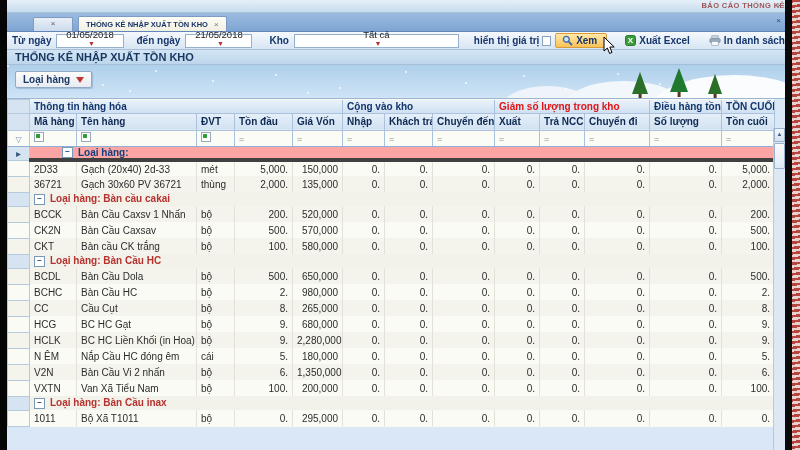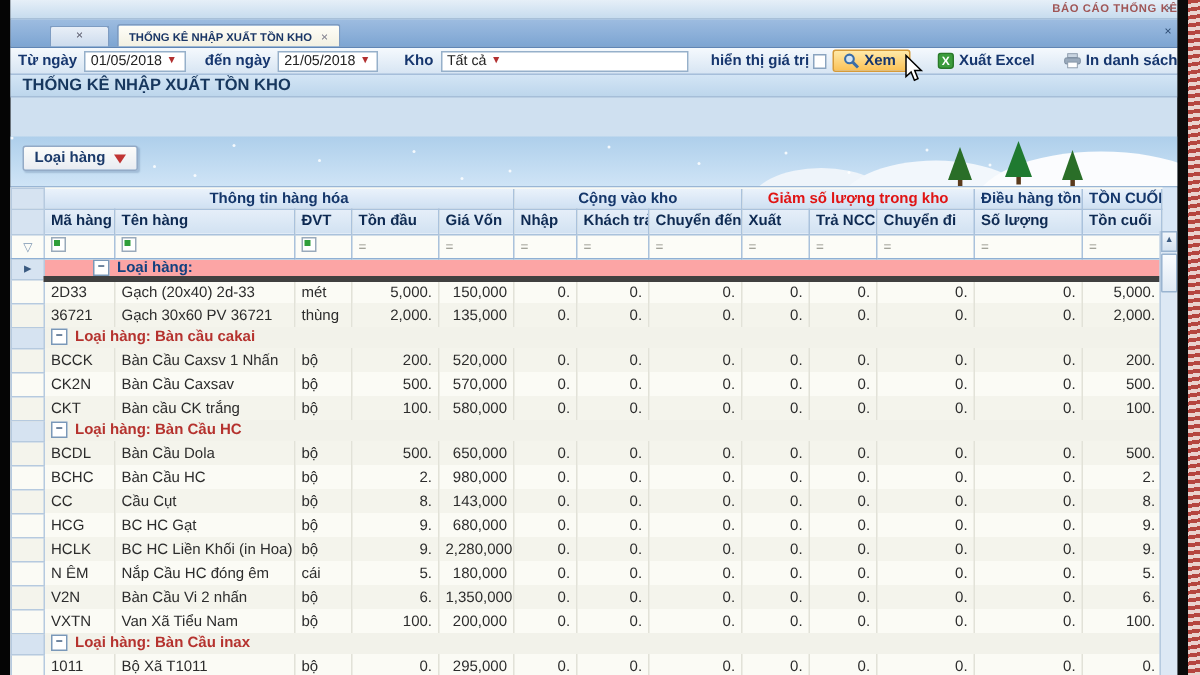--- a/index.html
+++ b/index.html
@@ -22,48 +22,48 @@
   .tab-active{background:linear-gradient(#fffef8,#f2f0e2);border:1px solid #7e9cc2;border-bottom:none;
             height:14px;padding:0 7px;font-size:7.5px;font-weight:bold;color:#1a3666;border-radius:2px 2px 0 0;
             display:flex;align-items:center;gap:6px;white-space:nowrap;}
   .tab-active .tab-x{color:#778;font-weight:normal;font-size:8px;}
   .tabstrip .strip-x{position:absolute;right:4px;top:3px;font-size:8px;color:#2a4a70;}
   
   .toolbar{height:17px;background:linear-gradient(#f5f9fd,#d7e5f3);border-bottom:1px solid #a6beda;
            display:flex;align-items:center;font-size:10px;color:#16366e;position:relative;}
   .tb-label{font-weight:bold;white-space:nowrap;}
   .tb-input{background:#fff;border:1px solid #96b0ca;height:12px;font-size:9.5px;color:#222;
-            display:flex;align-items:center;justify-content:flex-start;padding:0 3px;white-space:nowrap;}
+            display:flex;align-items:center;justify-content:flex-end;padding:0 3px;white-space:nowrap;flex-direction:column;}
   .arrow-red{color:#b23030;font-size:7px;line-height:1;margin-left:3px;}
   .tb-btn{display:flex;align-items:center;gap:3px;font-weight:bold;color:#16366e;white-space:nowrap;cursor:default;}
   .btn-xem{background:linear-gradient(#ffe9a8,#fbc257);border:1px solid #d69b3a;border-radius:2px;padding:1px 9px 1px 6px;}
   .checkbox{width:8px;height:8px;background:#fff;border:1px solid #8aa4c0;display:inline-block;margin-left:3px;}
   
   .sectionbar{height:14px;background:linear-gradient(#d3e5f5,#bdd6ec);border-bottom:1px solid #a6bed8;
               font-size:11px;font-weight:bold;color:#17375e;line-height:14px;padding-left:8px;}
   
-  .grouppanel{height:33px;background:linear-gradient(#aecfeb,#cfe4f6);position:relative;overflow:hidden;border-bottom:1px solid #9ab6d4;margin-top:26px;}
+  .grouppanel{height:33px;background:linear-gradient(#aecfeb,#cfe4f6);position:relative;overflow:hidden;border-bottom:1px solid #9ab6d4;}
   .hill{position:absolute;background:#fbfcfe;border-radius:50%;}
   .h1{right:-34px;top:10px;width:170px;height:74px;}
   .h2{right:96px;top:16px;width:130px;height:62px;background:#f2f7fc;}
   .h3{right:190px;top:21px;width:95px;height:48px;background:#eef4fa;}
   .snow{position:absolute;left:0;top:0;width:2px;height:2px;border-radius:50%;background:#fff;opacity:.85;
         box-shadow:42px 7px 0 #fff,95px 19px 0 #fff,148px 5px 0 #fff,205px 15px 0 #fff,268px 9px 0 #fff,
                    332px 22px 0 #fff,398px 6px 0 #fff,458px 17px 0 #fff,516px 10px 0 #fff,300px 27px 0 #fff,
                    122px 25px 0 #fff,558px 23px 0 #fff,610px 8px 0 #fff,652px 18px 0 #fff;}
   .chip{position:absolute;left:8px;top:6px;height:15px;background:linear-gradient(#fcfcfa,#e8ecf2);
         border:1px solid #93aac6;border-radius:2px;display:flex;align-items:center;gap:6px;padding:0 7px;
         font-size:10px;font-weight:bold;color:#1b3a6a;box-shadow:1px 1px 1px rgba(60,90,130,.25);}
   .chip-icon{width:0;height:0;border-left:4px solid transparent;border-right:4px solid transparent;border-top:6px solid #c03434;}
   
   .gridwrap{position:relative;height:355px;background:#d9e7f6;}
   table.grid{border-collapse:collapse;table-layout:fixed;width:767px;background:#f9f9f2;}
   .grid td,.grid th{font-size:10px;padding:0 4px;overflow:hidden;white-space:nowrap;border-right:1px solid #e2e2d8;border-bottom:1px solid #ececе2;}
   .grid thead td,.grid thead th{border-right:1px solid #aac2dc;border-bottom:1px solid #aac2dc;}
-  .hdr-group{background:linear-gradient(#eaf2fb,#cfe0f2);color:#14366a;font-weight:bold;text-align:center;height:13px;font-size:10px;}
+  .hdr-group{background:linear-gradient(#eaf2fb,#cfe0f2);color:#14366a;font-weight:bold;text-align:left;height:13px;font-size:10px;}
   .hdr-group.red{color:#e01414;}
   .hdr-col{background:linear-gradient(#e6eff9,#d2e2f2);color:#0e2a52;font-weight:bold;text-align:left;height:16px;}
   .filter-row td{background:#fcfcf7;height:15px;border-bottom:1px solid #8fb0d4 !important;}
   .fchip{display:inline-block;width:8px;height:8px;background:#fff;border:1px solid #9ab;position:relative;}
   .fchip::after{content:"";position:absolute;left:1px;top:1px;width:4px;height:4px;background:#2f9e3a;}
   .feq{color:#8a8a80;font-size:9px;}
   .ind{background:linear-gradient(#e2ecf6,#cddcEC);background:#d6e3f1;border:1px solid #b6cadf !important;
        width:22px;font-size:8px;color:#3a5a80;text-align:center;padding:0 !important;}
   .funnel{color:#7a94b2;font-size:8px;}
   tr.data-row{height:16px;margin-left:21px;}
@@ -354,21 +354,21 @@
             <td class="num">0.</td>
             <td class="num">0.</td>
             <td class="num">2.</td>
           </tr>
           <tr class="data-row">
             <td class="ind"></td>
             <td class="txt">CC</td>
             <td class="txt">Cầu Cụt</td>
             <td class="txt">bộ</td>
             <td class="num">8.</td>
-            <td class="num">143,000</td>
+            <td class="num">265,000</td>
             <td class="num">0.</td>
             <td class="num">0.</td>
             <td class="num">0.</td>
             <td class="num">0.</td>
             <td class="num">0.</td>
             <td class="num">0.</td>
             <td class="num">0.</td>
             <td class="num">8.</td>
           </tr>
           <tr class="data-row">

